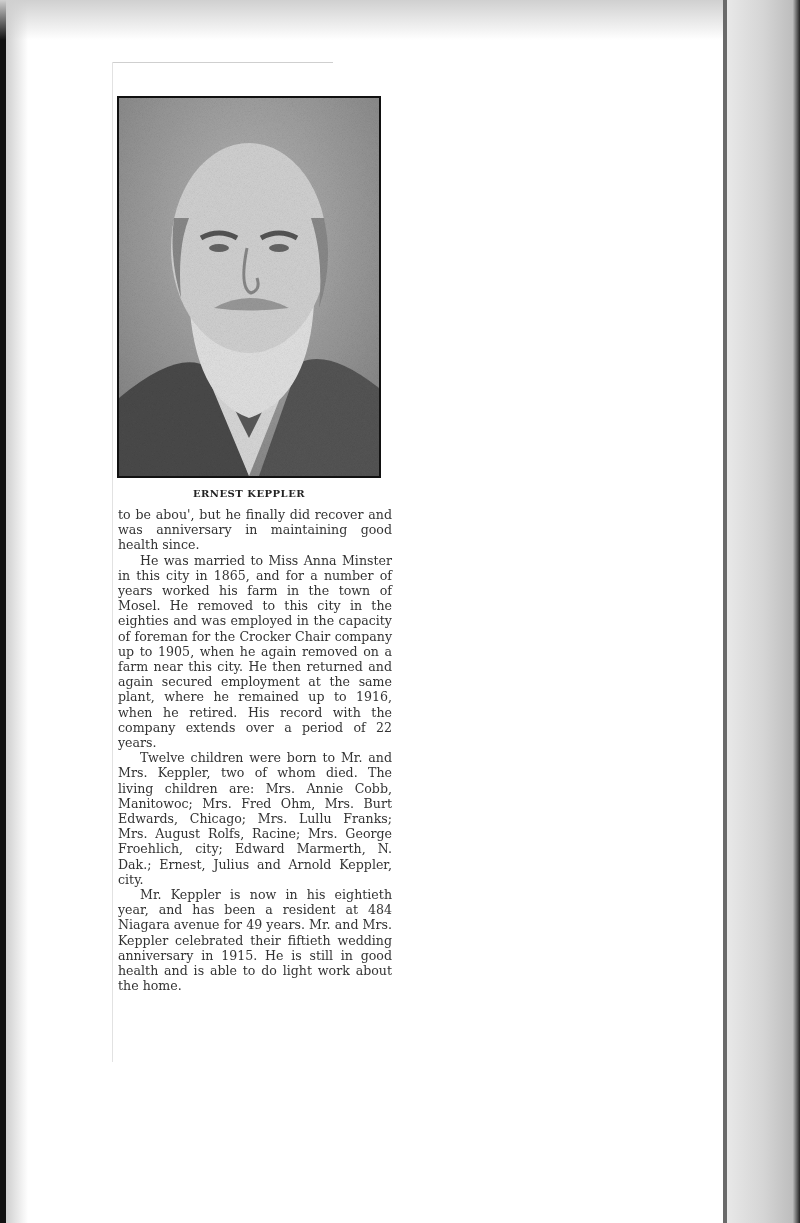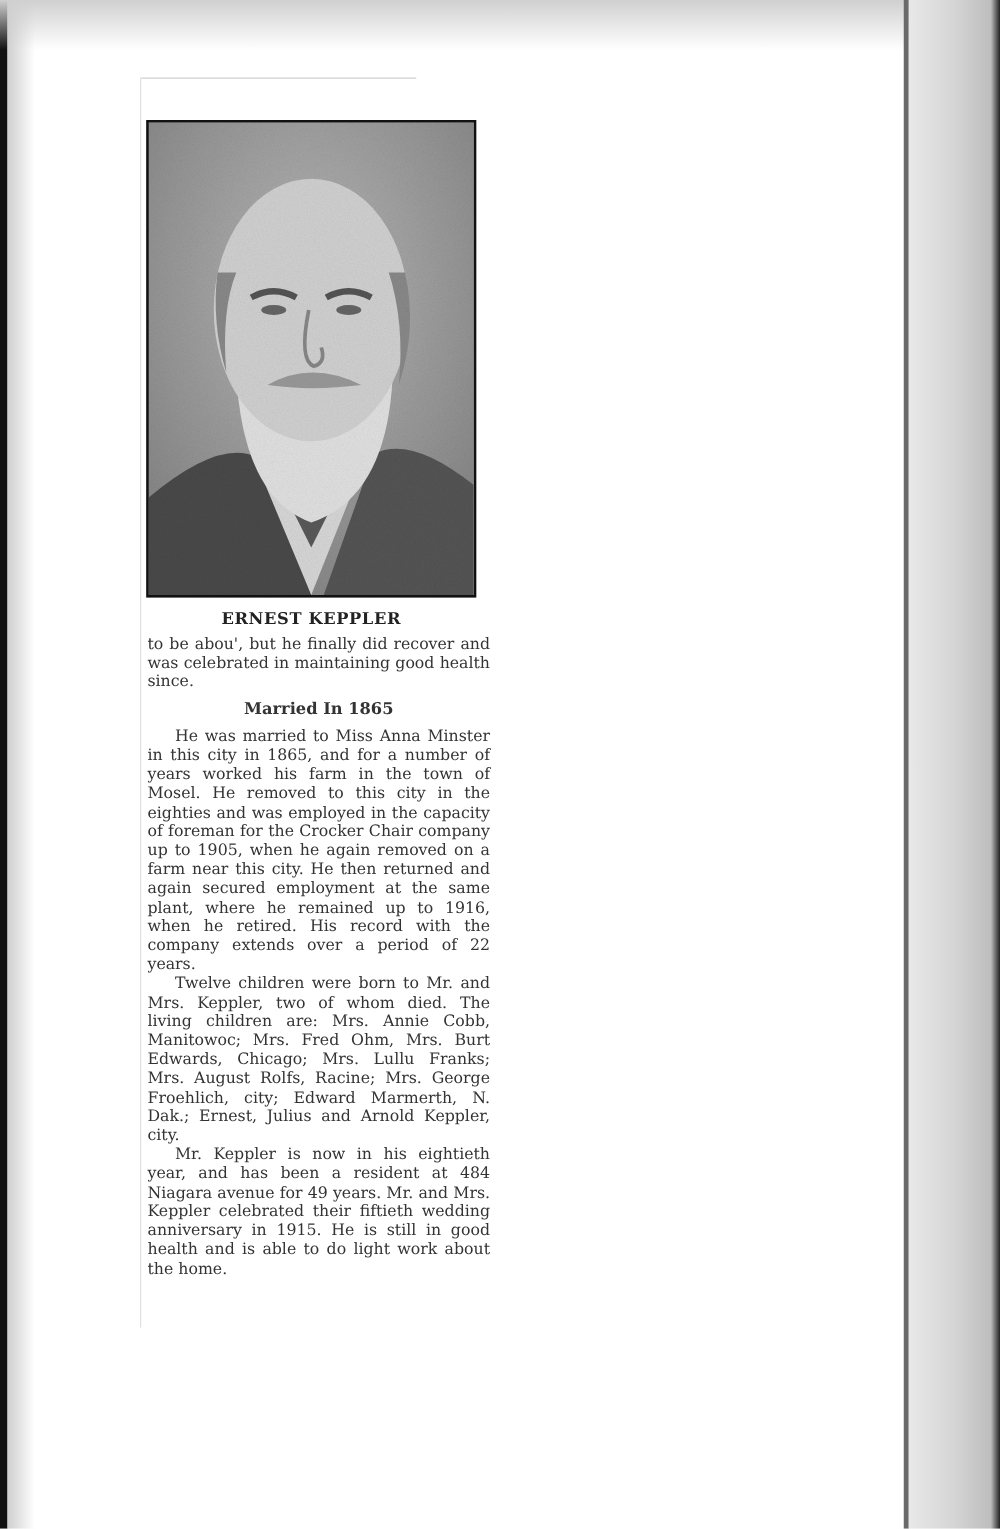--- a/index.html
+++ b/index.html
@@ -33,21 +33,21 @@
     position: absolute; left: 112px; top: 62px; width: 1px; height: 1000px; background: #e2e2e2;
   }
   .photo-frame {
     position: absolute; left: 117px; top: 96px; width: 264px; height: 382px;
     border: 2px solid #111; box-sizing: border-box; overflow: hidden;
     background: #9a9a9a;
   }
   .photo-frame svg { display: block; }
   .caption {
     position: absolute; left: 117px; top: 488px; width: 264px;
-    text-align: center; font-weight: bold; font-size: 13px; letter-spacing: 0.5px; color: #222;
+    text-align: center; font-weight: bold; font-size: 10px; letter-spacing: 0.5px; color: #222;
   }
   .article {
     position: absolute; left: 118px; top: 507px; width: 274px;
     font-size: 12.6px; line-height: 15.2px; color: #333; text-align: justify;
   }
   .article p { margin: 0; }
   .article p.indent { text-indent: 22px; }
   .article h3 {
     margin: 7px 0 6px 0; text-align: center; font-size: 13px; font-weight: bold; color: #333;
   }
@@ -103,18 +103,17 @@
       <path d="M128 150 Q120 190 132 195 Q142 192 138 180" stroke="#888" stroke-width="3" fill="none"></path>
 
       <path d="M95 210 Q130 190 170 210 Q130 215 95 210 Z" fill="#9a9a9a"></path>
     </g>
   </svg>
 </div>
 
 <div class="caption">ERNEST KEPPLER</div>
 
 <div class="article">
-  <p>to be abou', but he finally did recover and was celebrated in maintaining good health since.</p>
-  <h3>Married In 1865</h3>
+  <p>to be abou', but he finally did recover and was anniversary in maintaining good health since.</p>
   <p class="indent">He was married to Miss Anna Minster in this city in 1865, and for a number of years worked his farm in the town of Mosel. He removed to this city in the eighties and was employed in the capacity of foreman for the Crocker Chair company up to 1905, when he again removed on a farm near this city. He then returned and again secured employment at the same plant, where he remained up to 1916, when he retired. His record with the company extends over a period of 22 years.</p>
   <p class="indent">Twelve children were born to Mr. and Mrs. Keppler, two of whom died. The living children are: Mrs. Annie Cobb, Manitowoc; Mrs. Fred Ohm, Mrs. Burt Edwards, Chicago; Mrs. Lullu Franks; Mrs. August Rolfs, Racine; Mrs. George Froehlich, city; Edward Marmerth, N. Dak.; Ernest, Julius and Arnold Keppler, city.</p>
   <p class="indent">Mr. Keppler is now in his eightieth year, and has been a resident at 484 Niagara avenue for 49 years. Mr. and Mrs. Keppler celebrated their fiftieth wedding anniversary in 1915. He is still in good health and is able to do light work about the home.</p>
 </div>
 
 </body></html>

